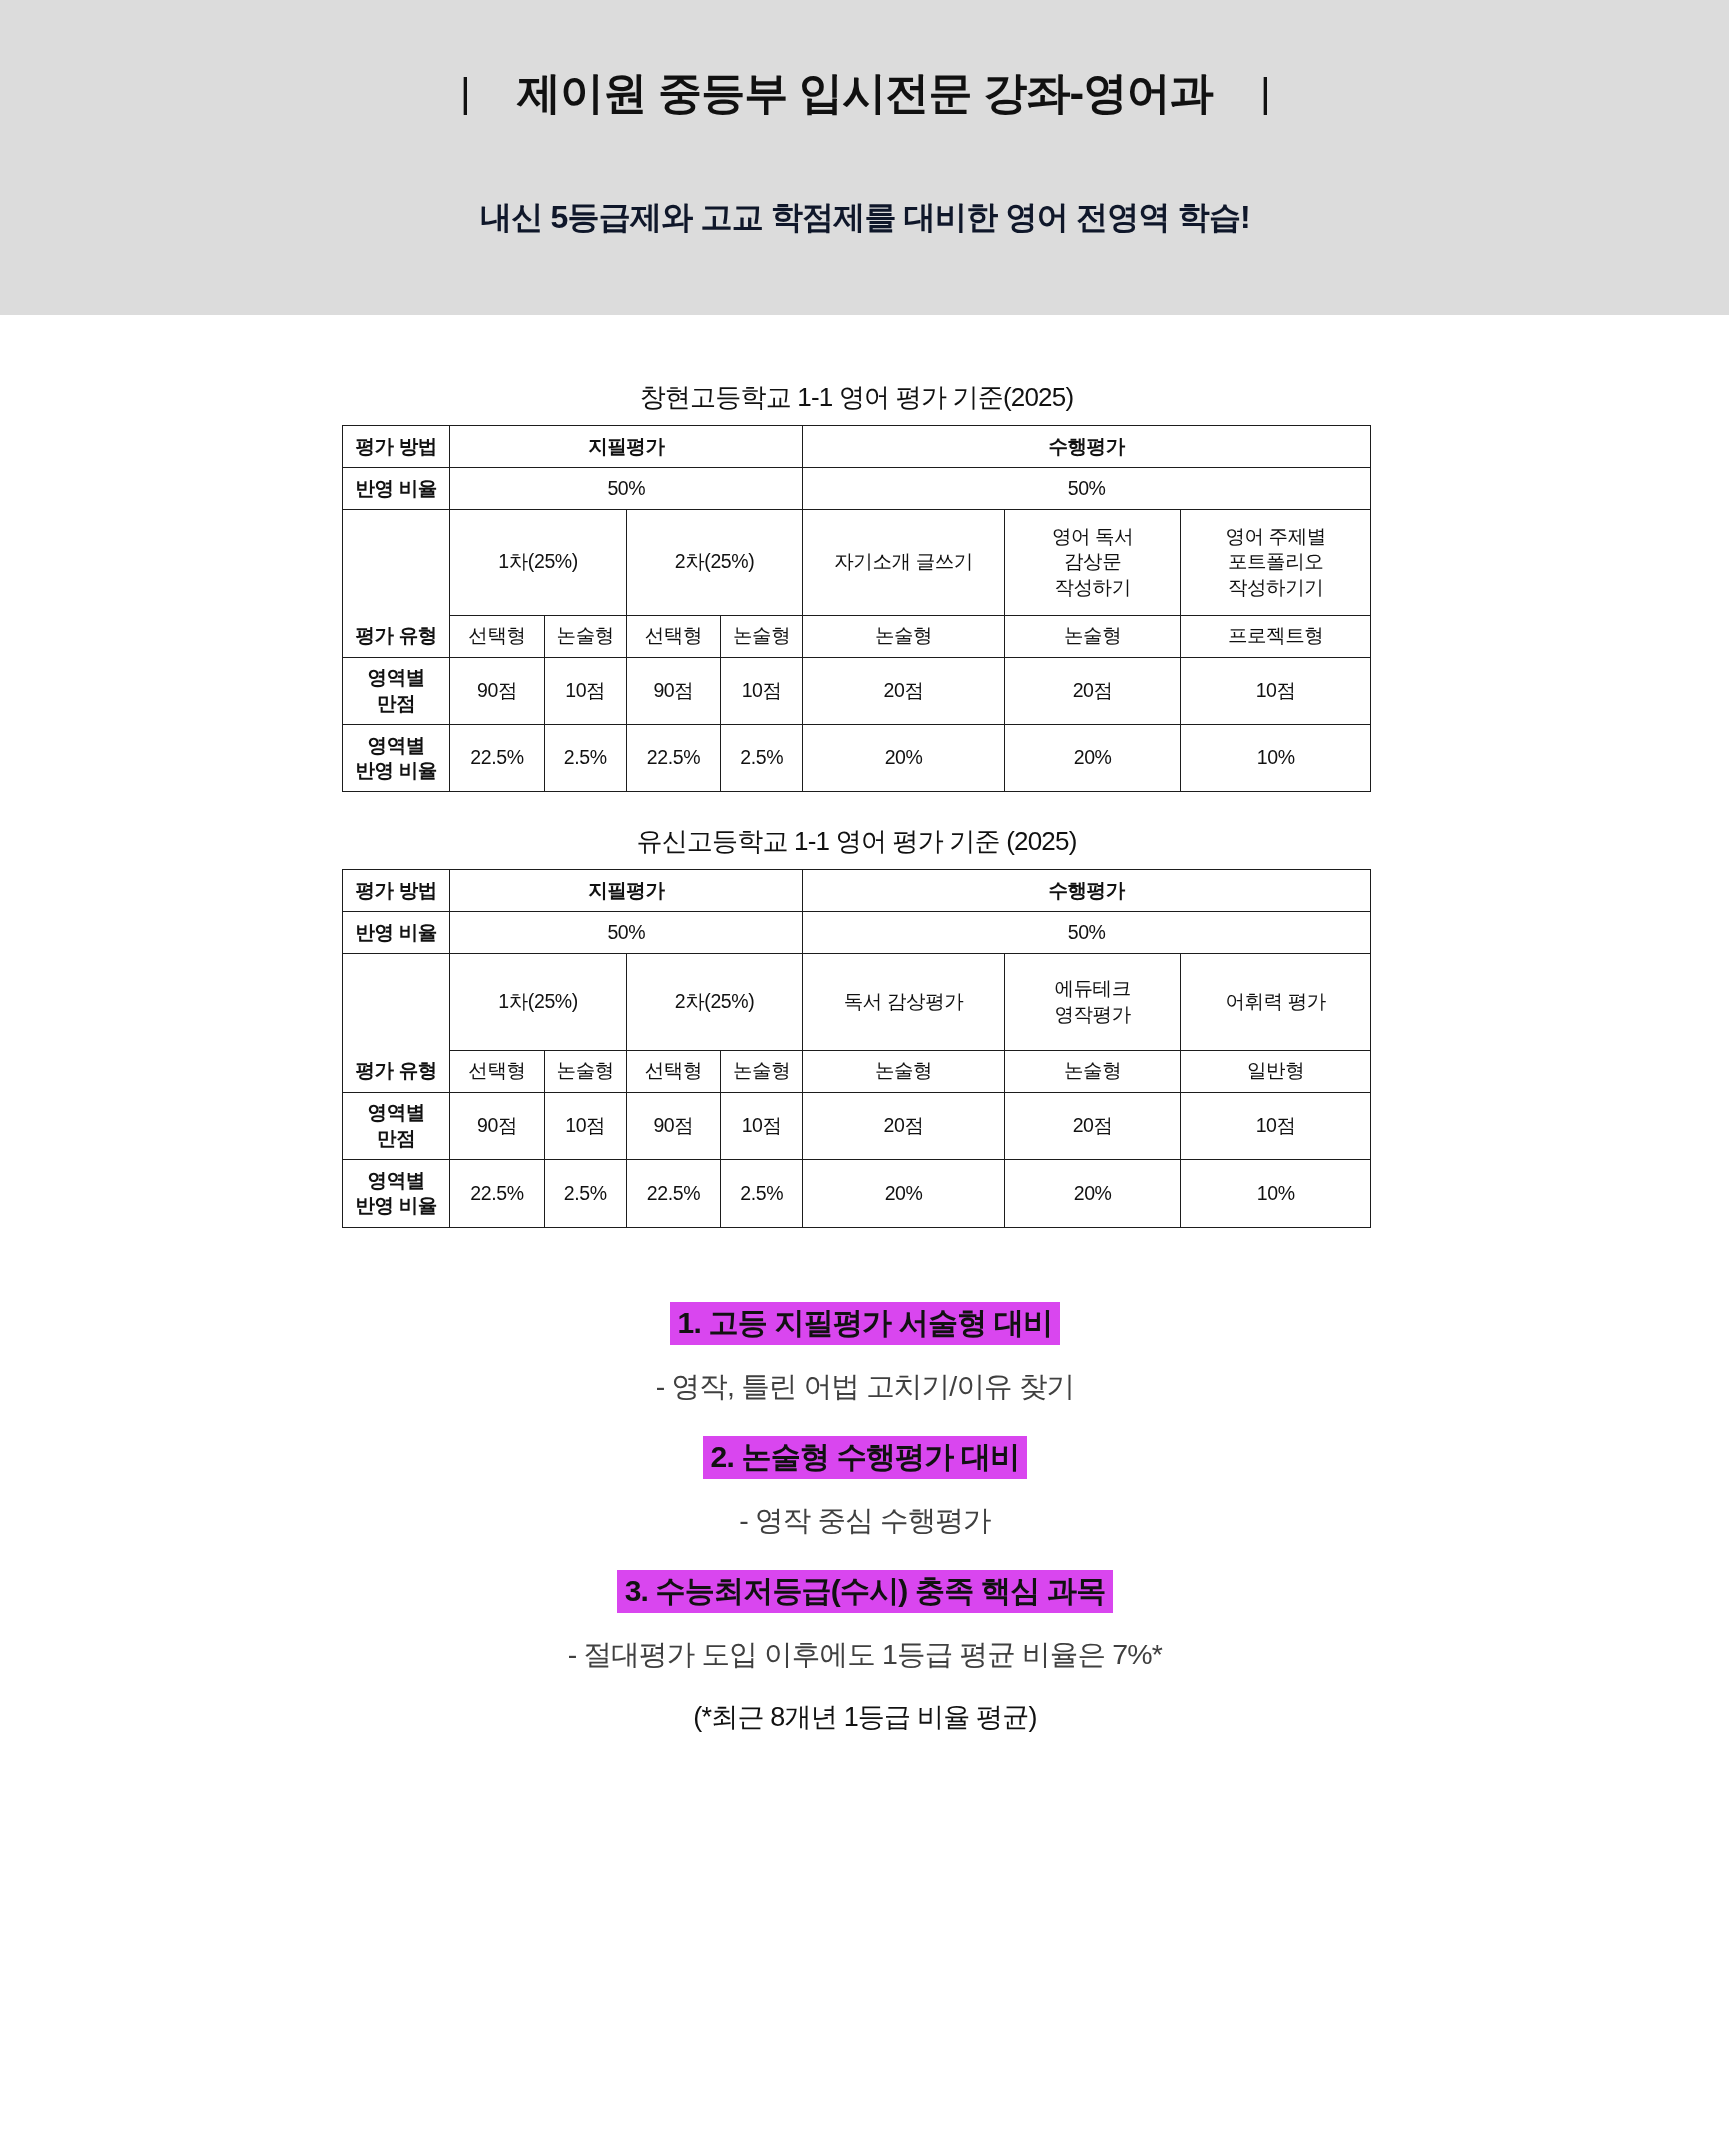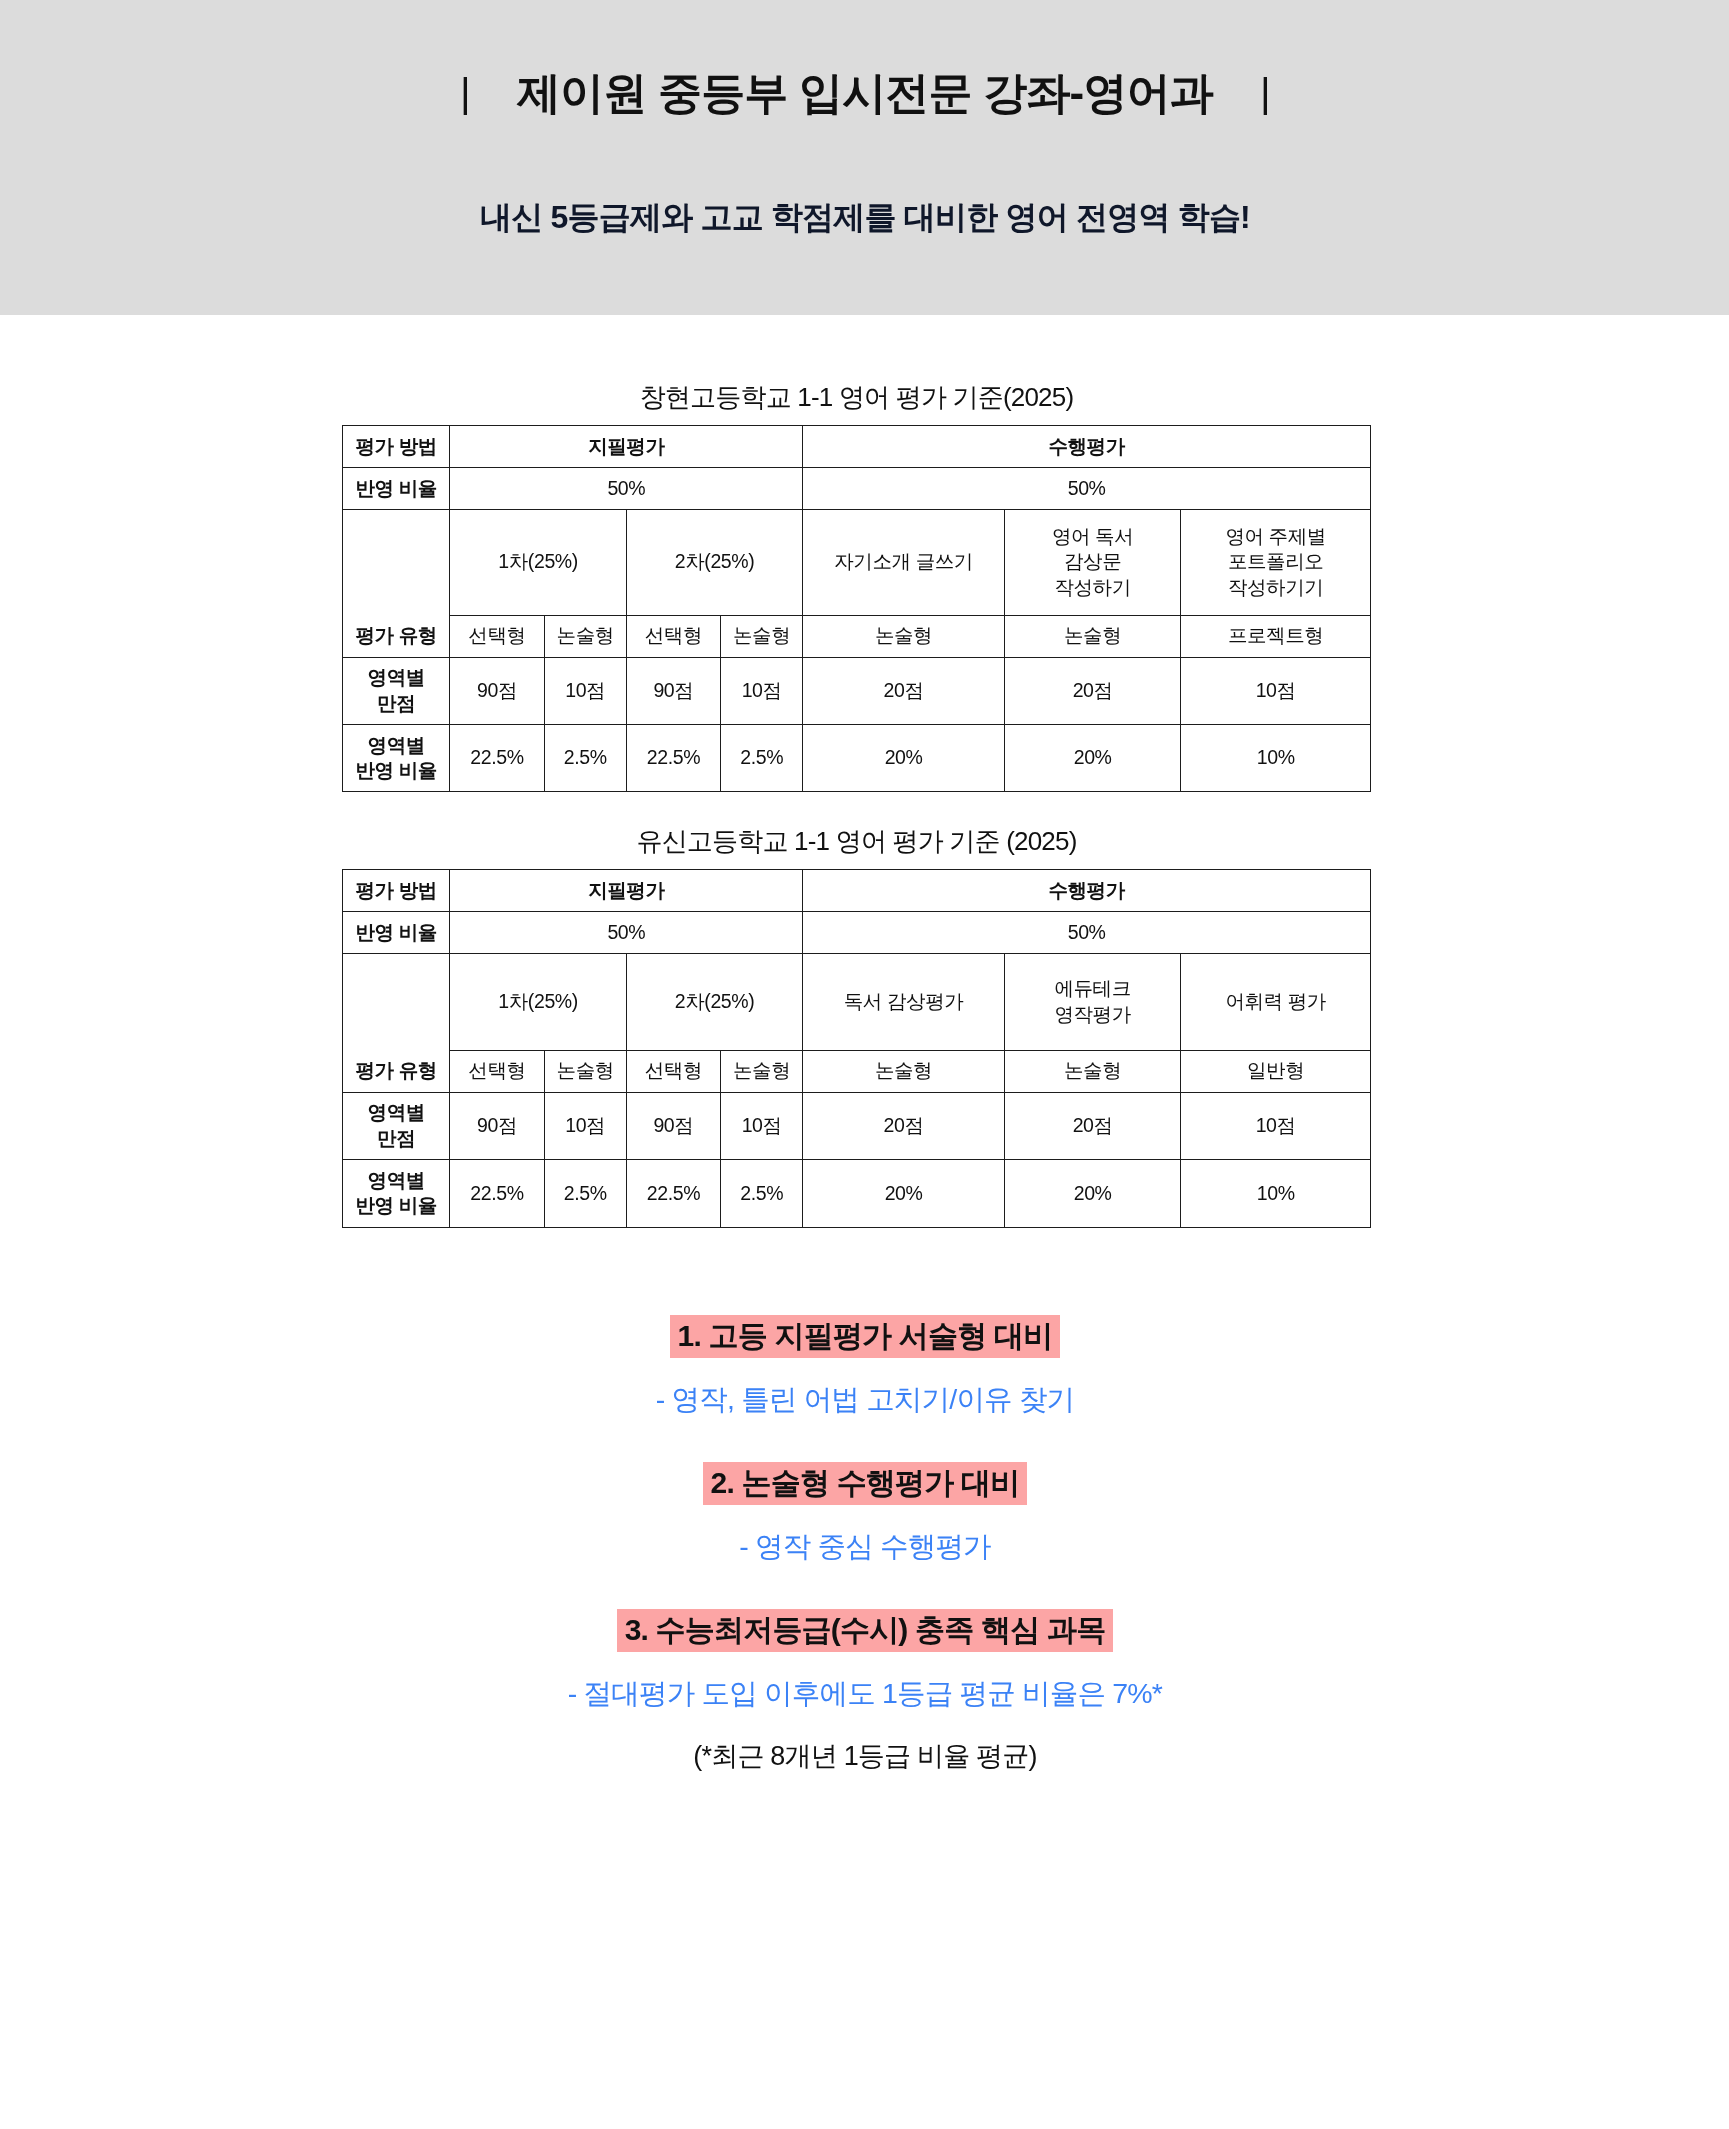--- a/index.html
+++ b/index.html
@@ -96,33 +96,32 @@
 
   .gap-between-tables { height: 25.5px; }
 
   
   .points {
     padding: 74px 0 83px 0;
     text-align: center;
   }
   .point-hl {
     display: inline-block;
-    background: #fca5a5;
+    background: #d946ef;
     font-size: 30px;
     font-weight: 700;
     color: #111111;
     padding: 3px 7.5px 4.5px 7.5px;
     letter-spacing: -0.8px;
     line-height: 1.2;
-    margin-top: 13px;
   }
   .point-sub {
     font-size: 28.5px;
     font-weight: 400;
-    color: #3b82f6;
+    color: #404040;
     letter-spacing: -0.8px;
     margin: 22.5px 0 30px 0;
   }
   .point-row { margin-bottom: 0; }
   .point-sub.last { margin-bottom: 21px; }
   .point-note {
     font-size: 27px;
     color: #111111;
     letter-spacing: -0.8px;
     margin-top: 25.5px;

